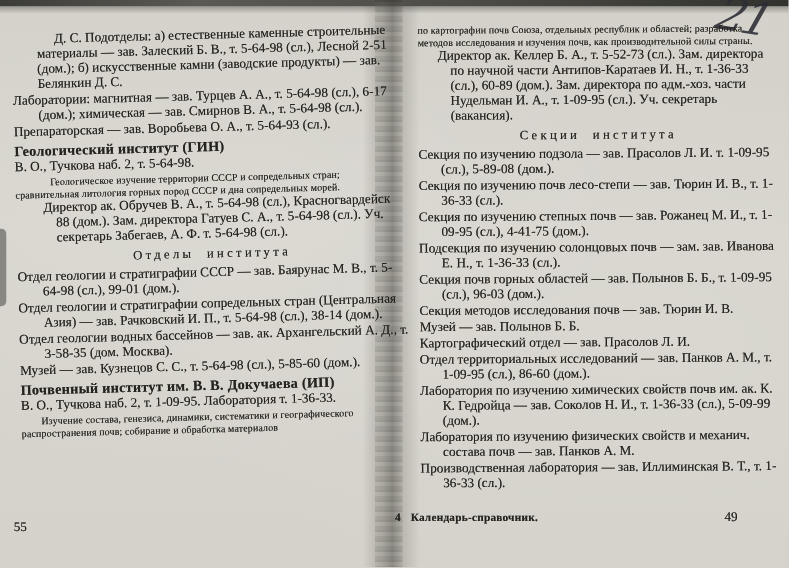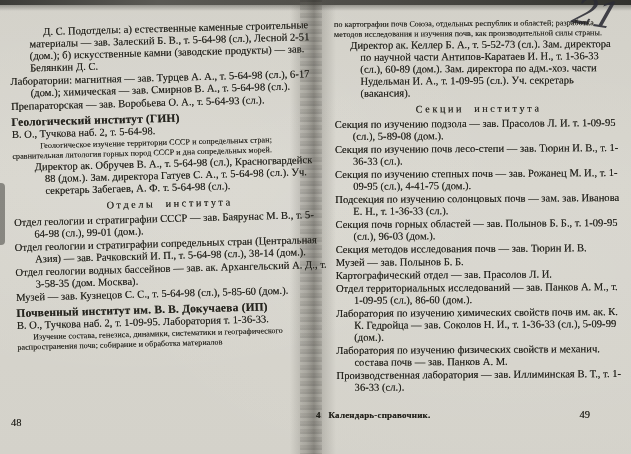--- a/index.html
+++ b/index.html
@@ -127,20 +127,20 @@
     <p class="hang2">Секция почв горных областей — зав. Полынов Б. Б., т. 1-09-95 (сл.), 96-03 (дом.).</p>
     <p class="hang2">Секция методов исследования почв — зав. Тюрин И. В.</p>
     <p class="hang2">Музей — зав. Полынов Б. Б.</p>
     <p class="hang2">Картографический отдел — зав. Прасолов Л. И.</p>
     <p class="hang2">Отдел территориальных исследований — зав. Панков А. М., т. 1-09-95 (сл.), 86-60 (дом.).</p>
     <p class="hang2">Лаборатория по изучению химических свойств почв им. ак. К. К. Гедройца — зав. Соколов Н. И., т. 1-36-33 (сл.), 5-09-99 (дом.).</p>
     <p class="hang2">Лаборатория по изучению физических свойств и механич. состава почв — зав. Панков А. М.</p>
     <p class="hang2">Производственная лаборатория — зав. Иллиминская В. Т., т. 1-36-33 (сл.).</p>
   </div>
 
-  <div class="pagenum-left">48</div>
+  <div class="pagenum-left">55</div>
 
   <div class="footer-right">
     <span class="sig-num">4</span>
     <span class="sig-text">Календарь-справочник.</span>
     <span class="pagenum">49</span>
   </div>
 </div>
 
 </body></html>

